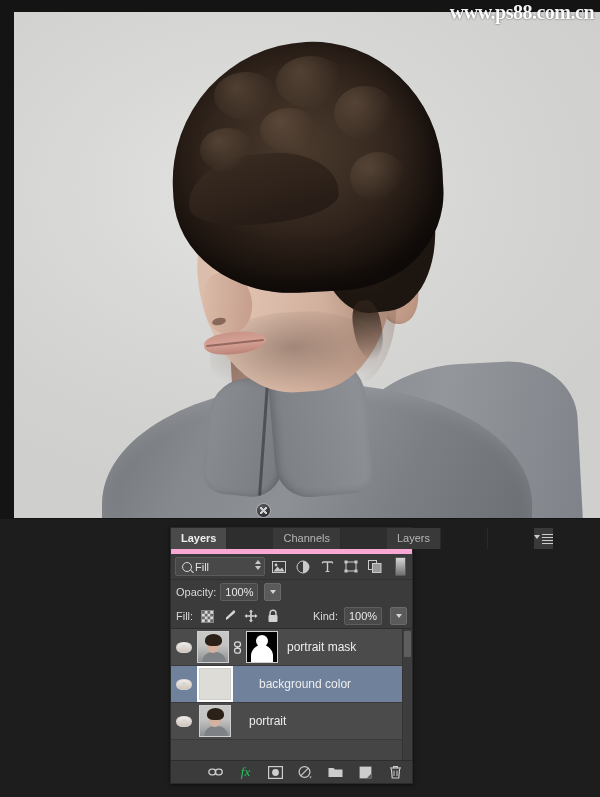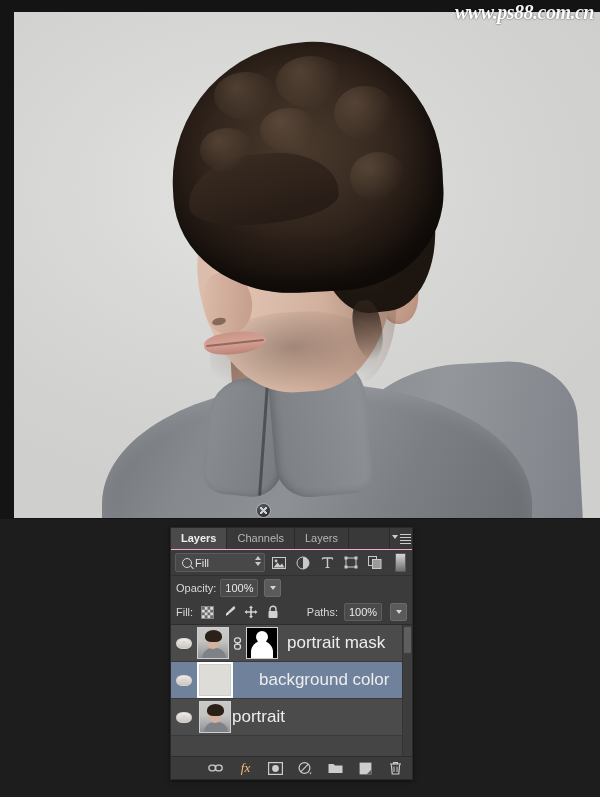--- a/index.html
+++ b/index.html
@@ -9,21 +9,20 @@
     font-family:"Liberation Sans", sans-serif;
     overflow:hidden;
     position:relative;
   }
 
   
   #canvas-area{
     position:absolute;left:0;top:0;width:600px;height:519px;
     background:#141414;
     overflow:hidden;
-    font-style:italic;
   }
   #photo{
     position:absolute;left:14px;top:12px;width:586px;height:506px;
     background:#dcdcda;
     overflow:hidden;
   }
   #photo-bg{
     position:absolute;inset:0;
     background:
       radial-gradient(ellipse 70% 60% at 40% 35%, #e2e2e0 0%, #d6d6d4 55%, #cfcfcd 100%);
@@ -215,22 +214,23 @@
     position:absolute;left:170px;top:527px;width:241px;
     background:#3b3b3b;
     border:1px solid #2a2a2a;
     box-shadow:0 1px 4px rgba(0,0,0,.55);
   }
 
   
   #tab-strip{
     display:flex;align-items:flex-end;height:21px;
     background:#2e2e2e;
-    border-bottom:1px solid #f9a8d4;
+    border-bottom:5px solid #f9a8d4;
     position:relative;
+    gap:46px;
   }
   .tab{
     height:21px;line-height:21px;padding:0 10px;
     font-size:11px;color:#b6b6b6;background:#393939;
     border-right:1px solid #2a2a2a;
     cursor:default;
   }
   .tab.active{background:#4a4a4a;color:#efefef;font-weight:bold;}
   #tab-spacer{flex:1;background:#393939;height:21px;border-right:1px solid #2a2a2a;}
   #panel-menu-icon{
@@ -366,21 +366,21 @@
     background:#000;border:1px solid #cfcfcf;
   }
   .thumb.mask .m-head{
     position:absolute;left:9px;top:3px;width:12px;height:12px;border-radius:50%;background:#fff;
   }
   .thumb.mask .m-body{
     position:absolute;left:4px;top:13px;width:22px;height:17px;
     background:#fff;border-radius:11px 11px 0 0;
   }
   .link-cell{width:17px;display:flex;align-items:center;justify-content:center;color:#d9d9d9;}
-  .layer-name{font-size:17px;color:#ededed;padding-left:9px;}
+  .layer-name{font-size:12px;color:#ededed;padding-left:9px;}
   .sel-outline{
     position:absolute;inset:-2px;border:2px solid #ffffff;pointer-events:none;
   }
   #list-scroll-track{
     position:absolute;right:0;top:0;width:9px;height:100%;
     background:#3d3d3d;border-left:1px solid #343434;
   }
   #list-scroll-thumb{
     position:absolute;right:1px;top:2px;width:7px;height:26px;
     background:#5e5e5e;border-radius:1px;
@@ -541,21 +541,21 @@
       <svg width="14" height="14" viewBox="0 0 14 14">
           <path d="M7 0.5 L9 3 H7.8 V6.2 H11 V5 L13.5 7 L11 9 V7.8 H7.8 V11 H9 L7 13.5 L5 11 H6.2 V7.8 H3 V9 L0.5 7 L3 5 V6.2 H6.2 V3 H5 Z" fill="#d2d2d2"></path>
         </svg>
     </div>
     <div class="lock-icon">
       <svg width="12" height="14" viewBox="0 0 12 14">
           <path d="M3 6 V4.2 A3 3 0 0 1 9 4.2 V6" fill="none" stroke="#d2d2d2" stroke-width="1.4"></path>
           <rect x="1.5" y="6" width="9" height="7" rx="1" fill="#d2d2d2"></rect>
         </svg>
     </div>
-    <span class="field-label" style="margin-left:auto;">Paths:</span>
+    <span class="field-label" style="margin-left:auto;">Kind:</span>
     <div class="num-field">100%</div>
     <div class="num-caret">
         <i></i>
       </div>
   </div>
 
   <div id="layer-list">
 
     <div class="layer-row">
       <div class="eye-cell">
@@ -599,39 +599,39 @@
       <div class="eye-cell">
           <div class="eye"></div>
         </div>
       <div class="thumb-cell" style="margin-left:2px;">
         <div class="thumb portrait">
           <div class="t-body"></div>
             <div class="t-face"></div>
             <div class="t-hair"></div>
         </div>
       </div>
-      <div class="layer-name" style="padding-left:1px;">portrait</div>
+      <div class="layer-name" style="padding-left:18px;">portrait</div>
     </div>
 
     <div id="list-filler"></div>
 
     <div id="list-scroll-track">
       <div id="list-scroll-thumb"></div>
     </div>
   </div>
 
   <div id="panel-footer">
     <div class="foot-icon">
       <svg width="15" height="10" viewBox="0 0 15 10">
           <rect x="0.8" y="2.2" width="7" height="5.6" rx="2.8" fill="none" stroke="#cdcdcd" stroke-width="1.3"></rect>
           <rect x="7.2" y="2.2" width="7" height="5.6" rx="2.8" fill="none" stroke="#cdcdcd" stroke-width="1.3"></rect>
         </svg>
     </div>
     <div class="foot-icon">
-      <span style="font-family:'Liberation Serif',serif;font-style:italic;font-size:13px;color:#fdba74;">fx</span>
+      <span style="font-family:'Liberation Serif',serif;font-style:italic;font-size:13px;color:#22c55e;">fx</span>
     </div>
     <div class="foot-icon">
       <svg width="15" height="13" viewBox="0 0 15 13">
           <rect x="0.6" y="0.6" width="13.8" height="11.8" fill="none" stroke="#cdcdcd" stroke-width="1.2"></rect>
           <circle cx="7.5" cy="6.5" r="3.4" fill="#cdcdcd"></circle>
         </svg>
     </div>
     <div class="foot-icon">
       <svg width="15" height="13" viewBox="0 0 15 13">
           <circle cx="6.5" cy="6" r="5.4" fill="none" stroke="#cdcdcd" stroke-width="1.2"></circle>

